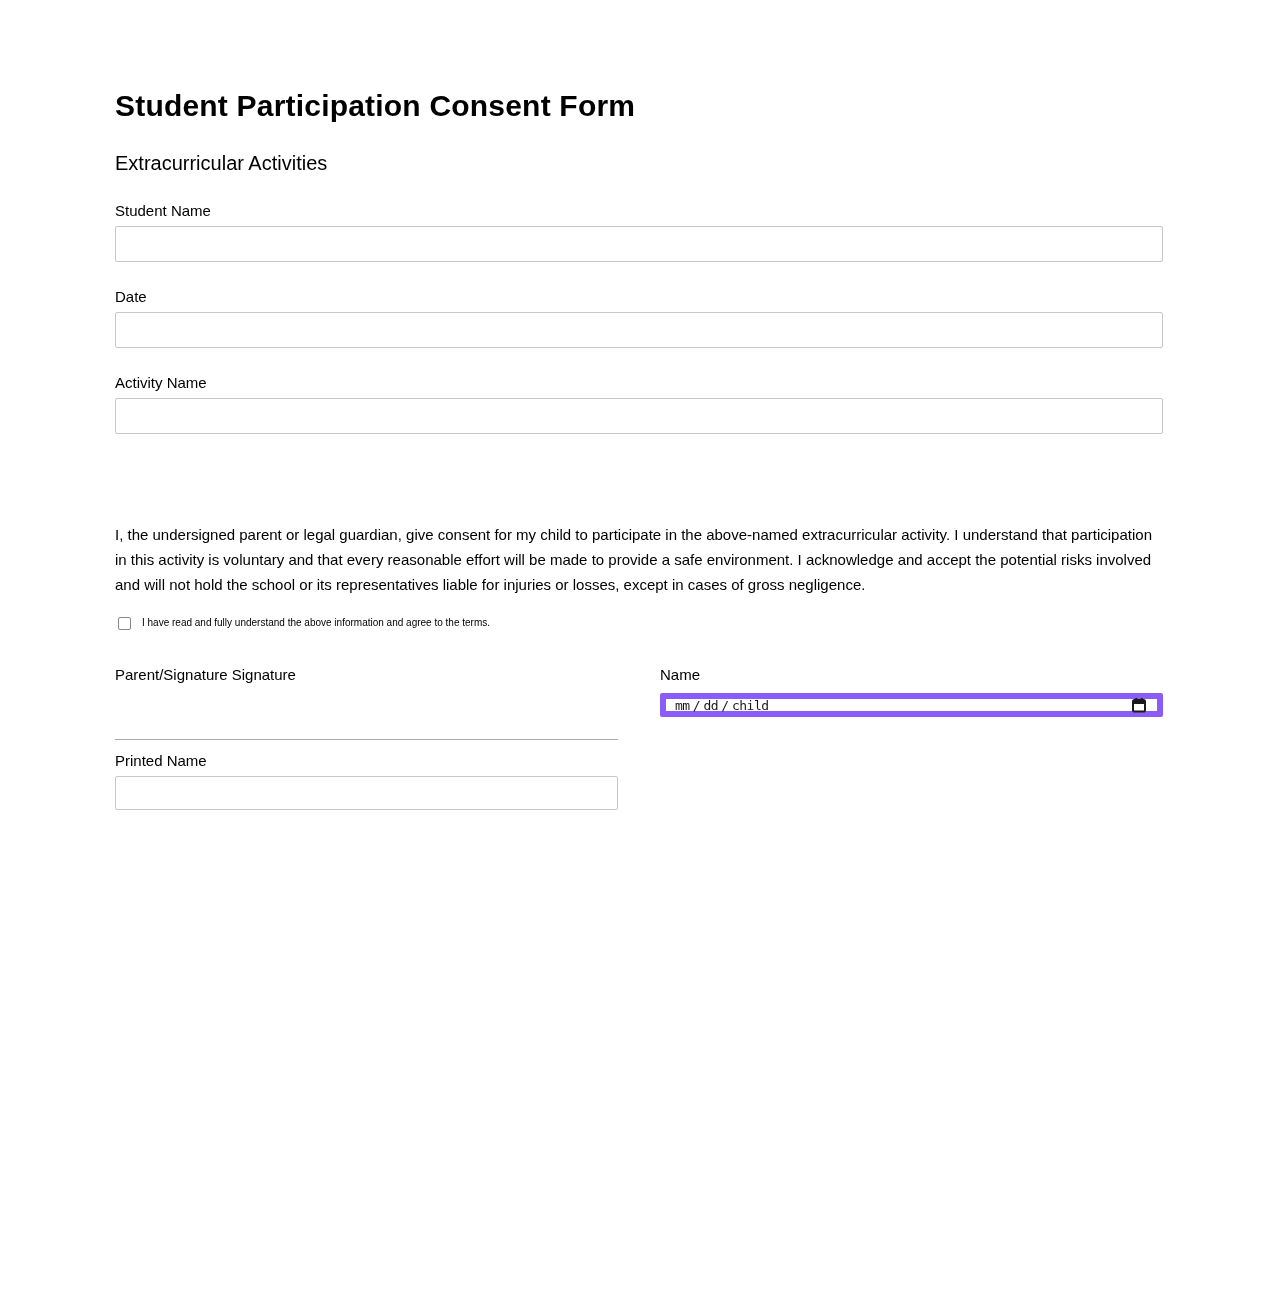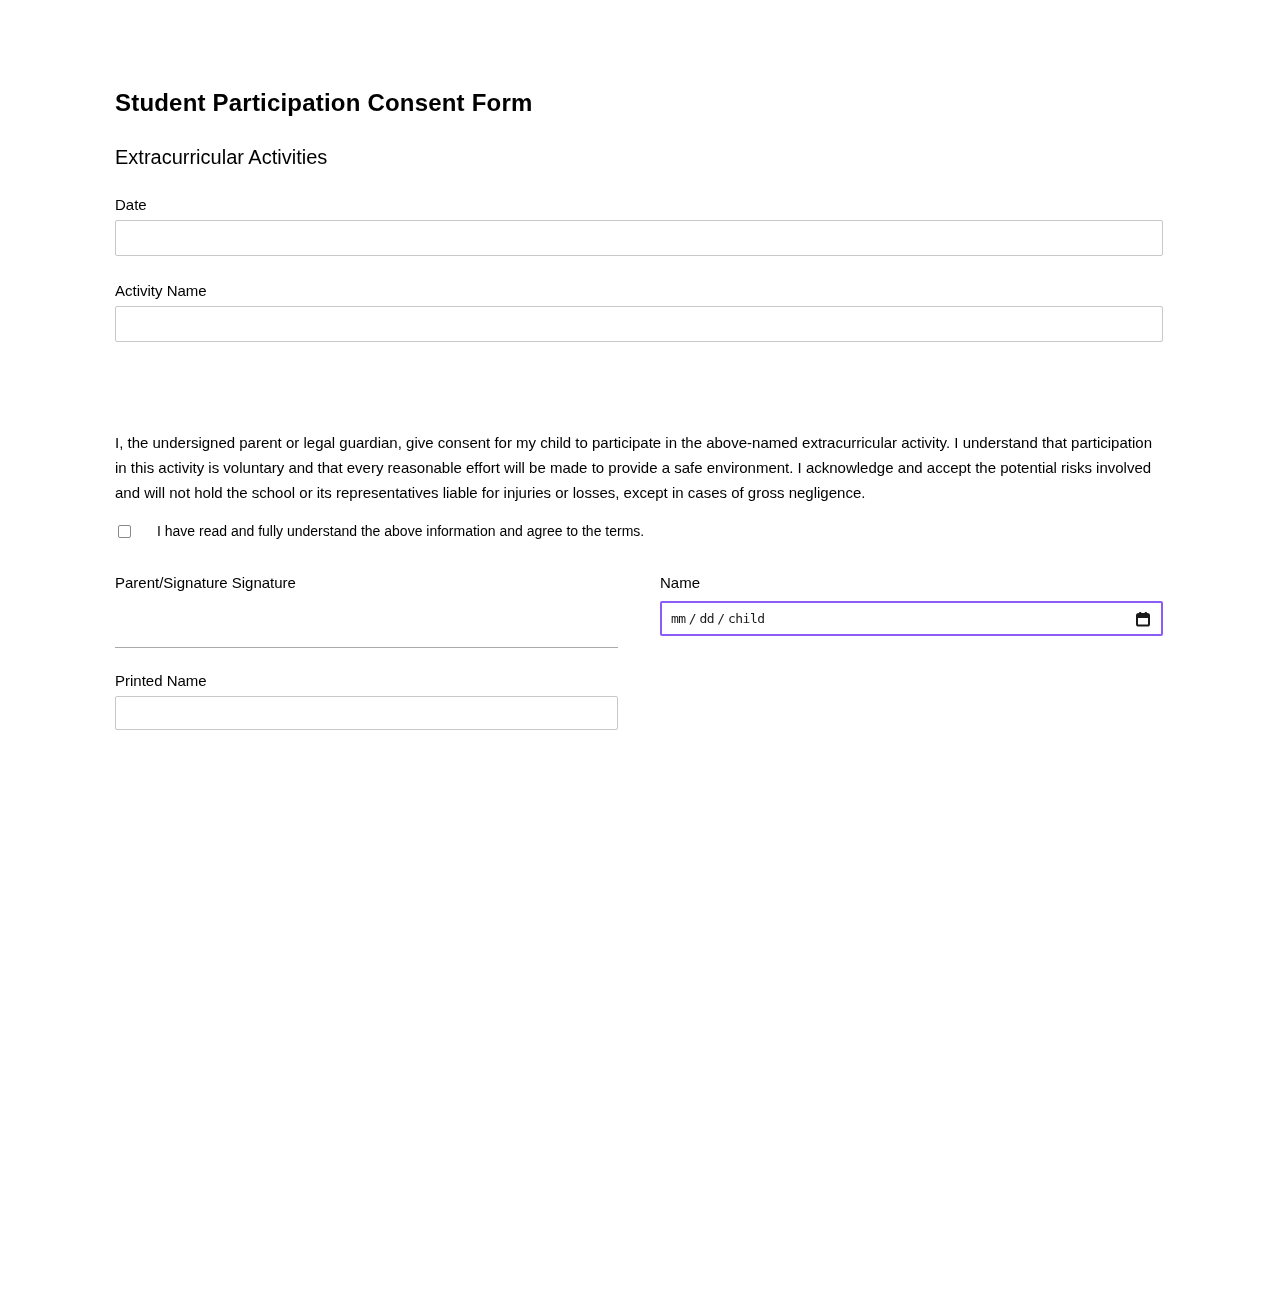--- a/index.html
+++ b/index.html
@@ -9,21 +9,21 @@
     background: #ffffff;
     font-family: "Liberation Sans", sans-serif;
     color: #000000;
   }
   .container {
     width: 1048px;
     margin: 0 auto;
     padding-top: 89px;
   }
   h1.page-title {
-    font-size: 24px;
+    font-size: 30px;
     font-weight: 700;
     letter-spacing: 0.2px;
     margin: 0 0 29px 0;
   }
   h2.page-subtitle {
     font-size: 20px;
     font-weight: 400;
     margin: 0 0 27px 0;
   }
   .field { margin-bottom: 26px; }
@@ -61,41 +61,41 @@
     width: 13px;
     height: 13px;
     border: 1px solid #8a8a8a;
     border-radius: 2px;
     background: #ffffff;
     margin: 0 0 0 3px;
     flex: 0 0 auto;
     cursor: pointer;
   }
   .checkbox-label {
-    font-size: 14px;
+    font-size: 10px;
     line-height: 18px;
-    margin-left: 26px;
+    margin-left: 11px;
   }
   .signature-grid {
     margin-top: 34px;
     display: grid;
     grid-template-columns: 503px 503px;
     column-gap: 42px;
   }
   .sig-space {
     height: 50px;
     border-bottom: 1px solid #a9a9a9;
   }
-  .printed-name-label { margin-top: 24px; }
+  .printed-name-label { margin-top: 12px; }
   .printed-name-input { margin-top: 0; height: 34px; }
   .date-input {
     margin-top: 10px;
     width: 100%;
-    height: 35px;
-    border: 2px solid #8b5cf6;
+    height: 24px;
+    border: 6px solid #8b5cf6;
     border-radius: 2px;
     background: #ffffff;
     display: flex;
     align-items: center;
     padding: 0 9px;
     cursor: text;
   }
   .date-text {
     font-family: "DejaVu Sans Mono", monospace;
     font-size: 13px;
@@ -119,20 +119,24 @@
   }
 </style>
 </head>
 <body>
 
 <div class="container">
 
   <h1 class="page-title">Student Participation Consent Form</h1>
   <h2 class="page-subtitle">Extracurricular Activities</h2>
 
+  <div class="field">
+    <label class="field-label">Student Name</label>
+    <input class="text-input" type="text" value="" style="">
+  </div>
 
   <div class="field">
     <label class="field-label">Date</label>
     <input class="text-input" type="text" value="" style="">
   </div>
 
   <div class="field">
     <label class="field-label">Activity Name</label>
     <input class="text-input" type="text" value="" style="">
   </div>

